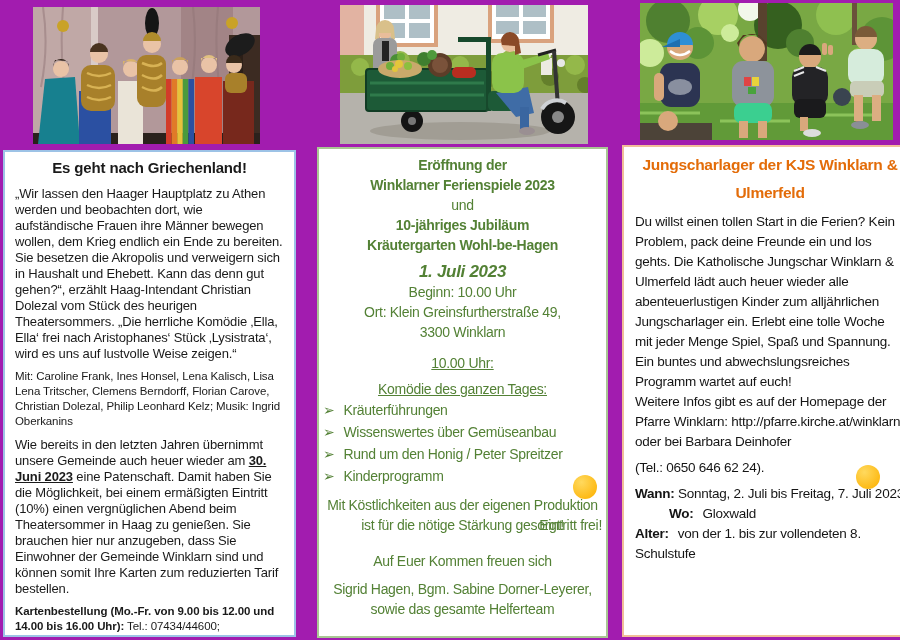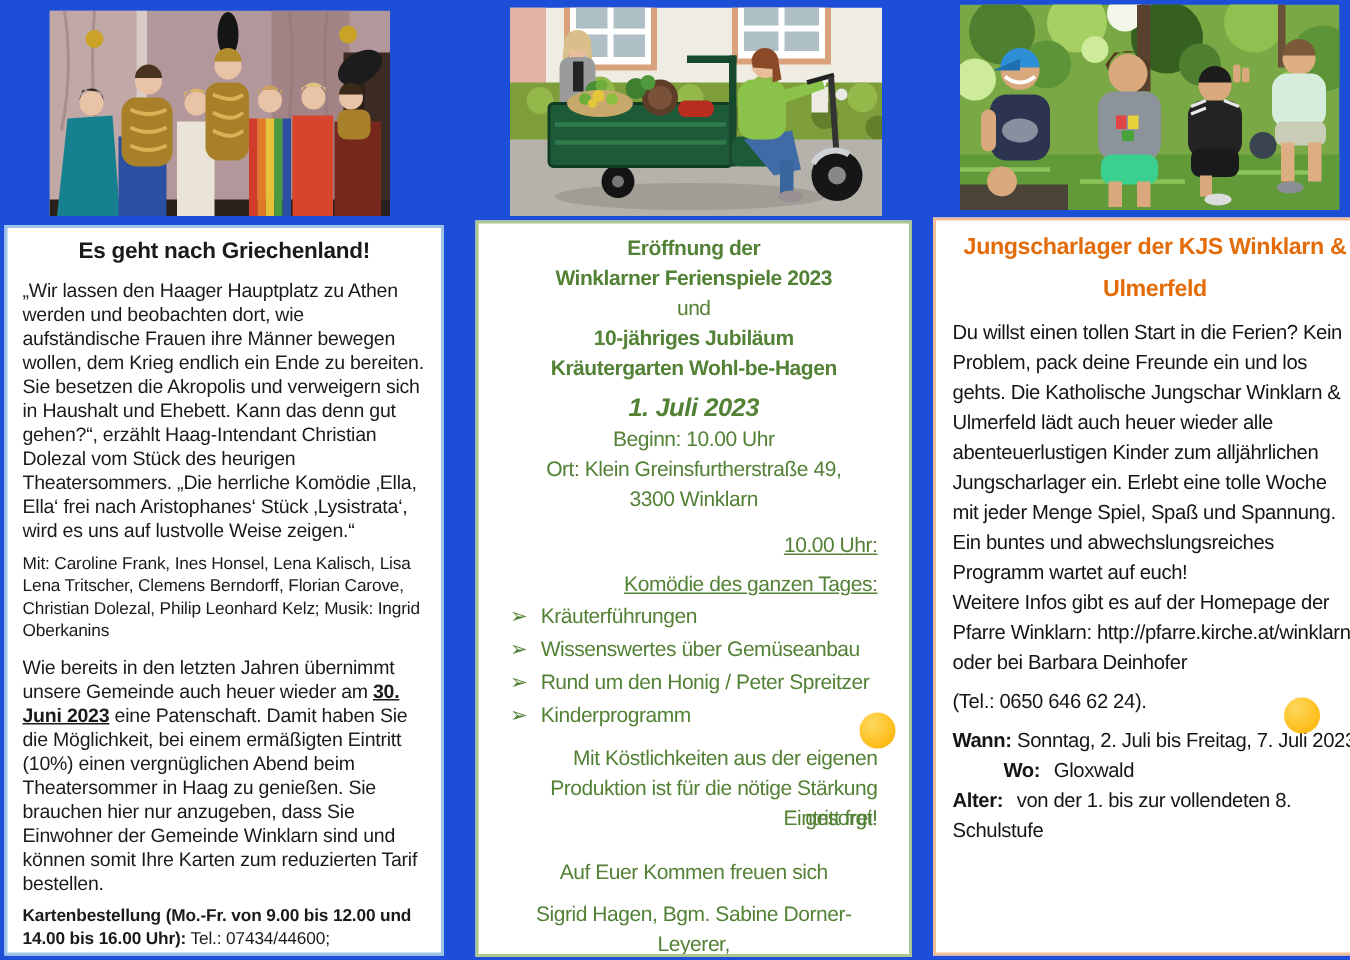--- a/index.html
+++ b/index.html
@@ -1,45 +1,45 @@
 <!DOCTYPE html>
 <html><head>
 <meta charset="utf-8">
 <style>
   html,body{margin:0;padding:0;background:#fff;}
-  .page{position:relative;width:900px;height:640px;background:#1d4ed8;
+  .page{position:relative;width:900px;height:640px;background:#a21caf;
         font-family:"Liberation Sans",sans-serif;overflow:hidden;}
 
   .photo{position:absolute;display:block;}
   .photo-left{left:33px;top:7px;width:227px;height:137px;}
   .photo-mid{left:340px;top:5px;width:248px;height:139px;}
   .photo-right{left:640px;top:3px;width:253px;height:137px;}
 
   .box{position:absolute;background:#fff;box-sizing:border-box;overflow:hidden;}
   .box-left{left:3px;top:150px;width:293px;height:487px;border:2px solid #9dc3e6;
             padding:4px 10px;font-size:13px;line-height:16px;color:#1a1a1a;letter-spacing:-0.15px;}
   .box-mid{left:317px;top:147px;width:291px;height:491px;border:2px solid #a9c693;
-           padding:6px 21px;font-size:14px;line-height:20px;color:#538135;letter-spacing:-0.3px;}
+           padding:6px 4px;font-size:14px;line-height:20px;color:#538135;letter-spacing:-0.3px;}
   .box-right{left:622px;top:145px;width:296px;height:492px;border:2px solid #f1be98;
              padding:4px 11px;font-size:13.5px;line-height:20px;color:#151515;letter-spacing:-0.25px;}
 
   
   .l-title{font-size:15px;font-weight:bold;text-align:center;margin:4px 0 10px;}
   .l-para{margin:0 0 7px;}
   .l-cast{font-size:11.5px;line-height:15px;margin:0 0 8px;letter-spacing:-0.1px;}
   .l-footer{font-size:11.5px;line-height:15px;margin:7px 0 0;letter-spacing:-0.1px;}
   .blk{display:block;}
   .u{text-decoration:underline;}
   .b{font-weight:bold;}
   .link{color:#0563c1;text-decoration:underline;cursor:pointer;}
 
   
   .m-center{text-align:center;}
   .m-date{font-size:17px;font-weight:bold;text-align:center;margin:7px 0 0;font-style:italic;}
-  .m-sched{text-align:right;margin-top:11px;}
+  .m-sched{text-align:center;margin-top:11px;}
   .m-gap{margin-top:6px;}
   .m-bullet{display:flex;gap:9px;line-height:22px;align-items:baseline;}
   .m-arrow{flex:none;}
   .m-catering{position:relative;margin:8px 0 16px;}
   .m-free{position:absolute;right:0;bottom:0;}
   .m-closing{margin-top:8px;}
   .m-sig{margin-top:8px;}
 
   
   .r-head{color:#e36c09;font-weight:bold;font-size:15.5px;line-height:28px;

